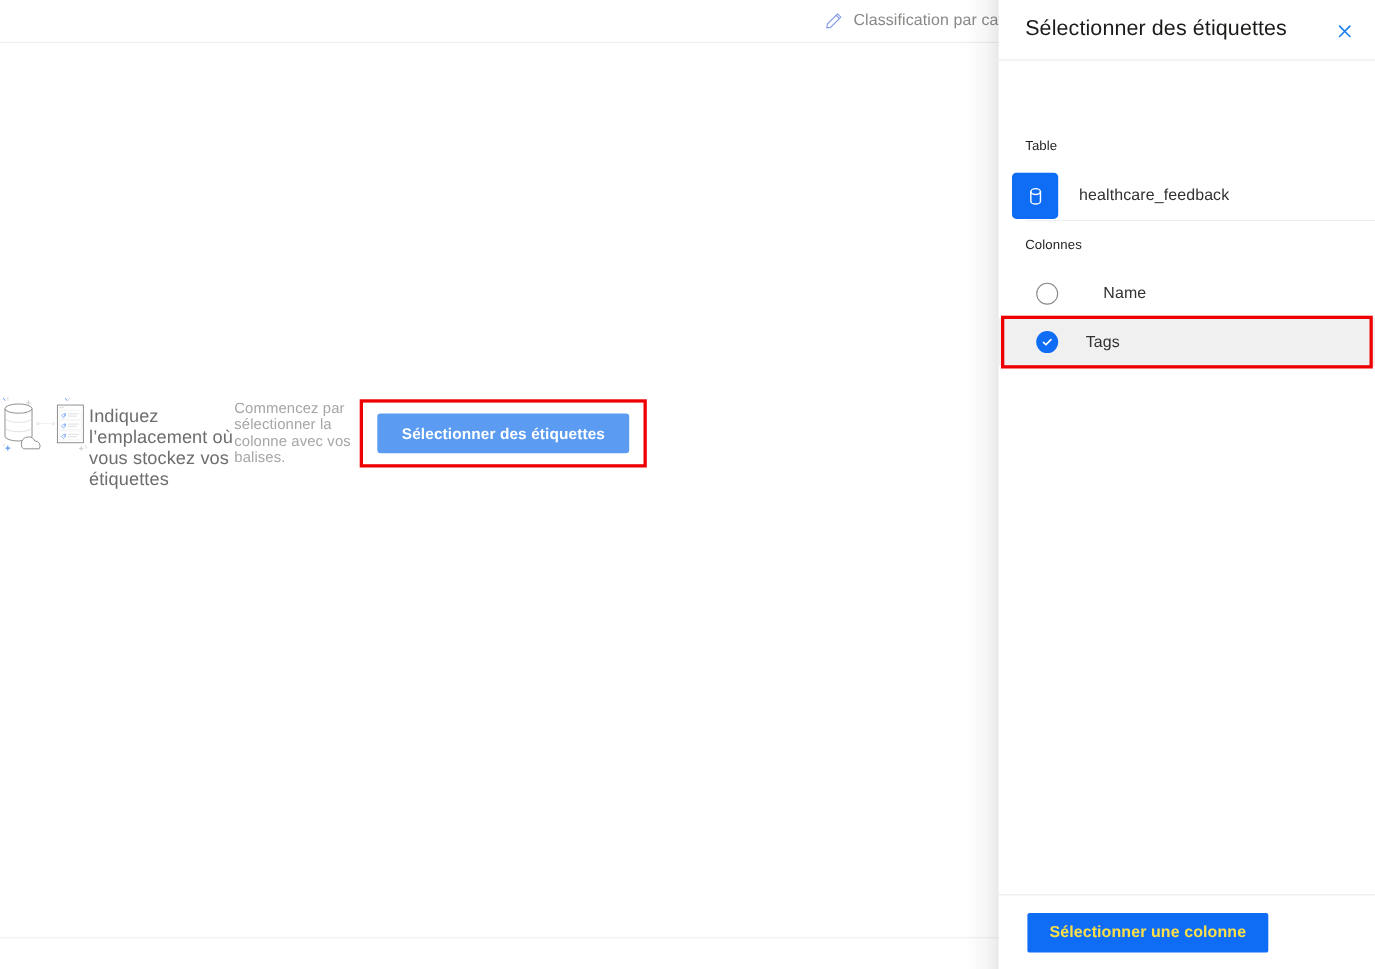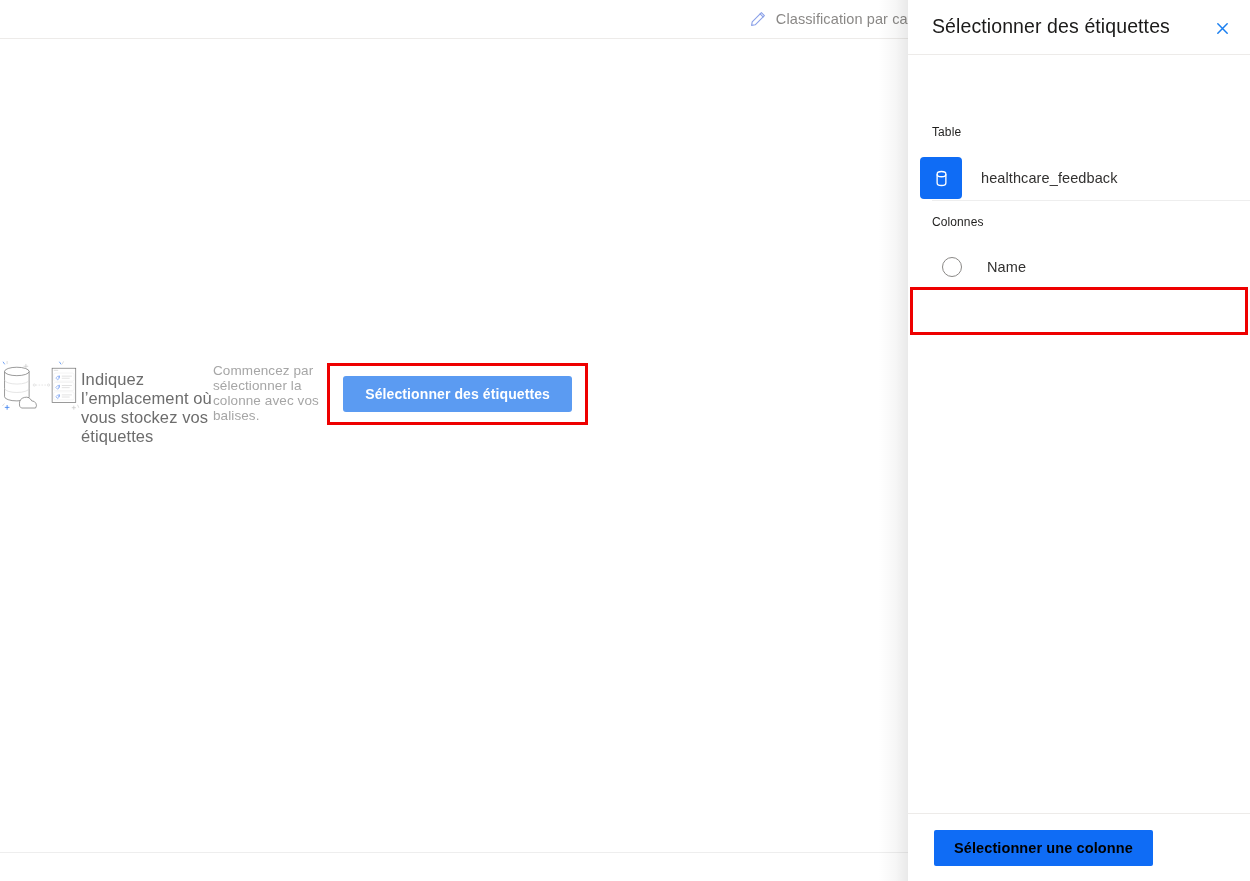--- a/index.html
+++ b/index.html
@@ -115,21 +115,21 @@
   }
   .table-name {
     margin-left: 19px;
     font-size: 14.5px; color: #323130; letter-spacing: .1px;
   }
 
   .col-option {
     position: absolute; left: 0; width: 342px; height: 44px;
     display: flex; align-items: center; cursor: pointer;
   }
-  .col-option.opt-0 { top: 190px; background: transparent; }
+  .col-option.opt-0 { top: 190px; background: transparent; gap: 16px; }
   .col-option.opt-1 { top: 234px; background: #f0f0f0; }
   .radio {
     margin-left: 34px; flex: none;
     width: 20px; height: 20px; border-radius: 50%;
     border: 1.6px solid #8a8886; background: #fff;
     display: flex; align-items: center; justify-content: center;
   }
   .radio.checked { border: none; background: #0f6cf5; }
   .col-label {
     margin-left: 25px;
@@ -141,21 +141,21 @@
   }
 
   .panel-footer {
     flex: none; height: 68px; position: relative;
     border-top: 1px solid #edebe9;
     display: flex; align-items: center;
   }
   .footer-btn {
     margin-left: 26px;
     border: none; border-radius: 2px;
-    background: #0f6cf5; color: #000000;
+    background: #0f6cf5; color: #fde047;
     font-family: "Liberation Sans", sans-serif;
     font-size: 14.5px; font-weight: bold; letter-spacing: .1px;
     padding: 10px 20px; cursor: pointer; white-space: nowrap;
   }
 </style>
 </head>
 <body>
 
 <div id="app">
 
@@ -298,20 +298,28 @@
         <span class="table-name">healthcare_feedback</span>
       </div>
 
       <div class="section-label label-cols">Colonnes</div>
 
       <div class="col-option opt-0">
         <span class="radio"></span>
         <span class="col-label">Name</span>
       </div>
 
+      <div class="col-option opt-1">
+        <span class="radio checked">
+          <svg viewBox="0 0 16 16" width="12" height="12" fill="none" stroke="#ffffff" stroke-width="2" stroke-linecap="round" stroke-linejoin="round">
+            <path d="M3.5 8.3 L6.5 11.2 L12.5 5"></path>
+          </svg>
+        </span>
+        <span class="col-label">Tags</span>
+      </div>
 
       <div class="hl-box"></div>
     </div>
 
     <div class="panel-footer">
       <button class="footer-btn">Sélectionner une colonne</button>
     </div>
   </div>
 </div>
 

